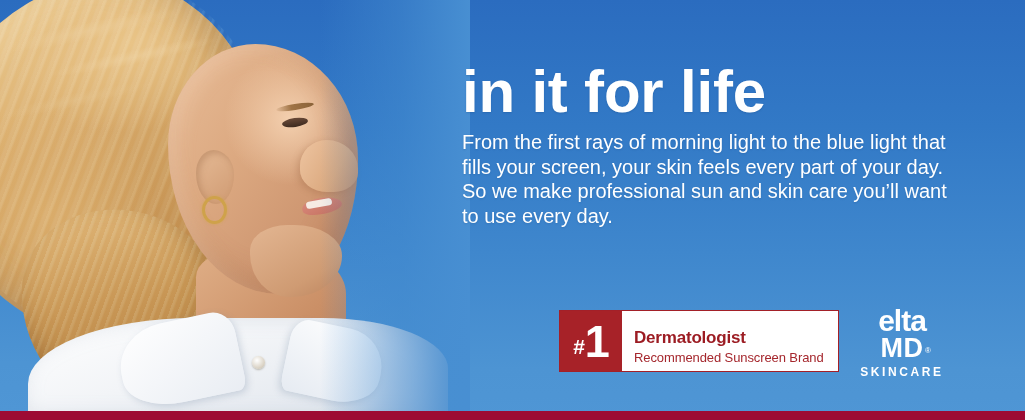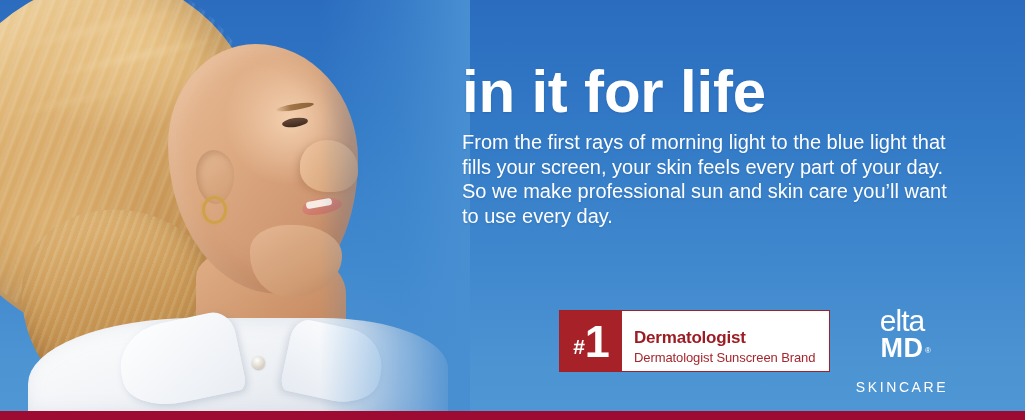--- a/index.html
+++ b/index.html
@@ -203,29 +203,29 @@
 
   
   .logo{
     position:absolute;left:855px;top:308px;width:94px;height:66px;
     display:flex;flex-direction:column;align-items:center;color:#ffffff;
   }
   .logo-swoosh{
     width:76px;height:17px;overflow:hidden;margin-bottom:-2px;
   }
   .logo-elta{
-    font-size:30px;line-height:30px;font-weight:400;letter-spacing:-1px;
+    font-size:30px;line-height:30px;font-weight:700;letter-spacing:-1px;
   }
   .logo-md{
     font-size:27px;line-height:27px;font-weight:bold;letter-spacing:.5px;
     position:relative;margin-top:-1px;
   }
   .logo-md .reg{font-size:8px;position:absolute;top:2px;right:-8px;font-weight:normal;}
   .logo-skincare{
-    font-size:14px;letter-spacing:2.6px;font-weight:normal;margin-top:17px;
+    font-size:12px;letter-spacing:2.6px;font-weight:bold;margin-top:3px;
   }
 
   
   .bottom-strip{
     position:absolute;left:0;bottom:0;width:1025px;height:9px;background:#9d0b33;
   }
 </style>
 </head>
 <body>
 
@@ -261,21 +261,21 @@
     <p class="body-copy">From the first rays of morning light to the blue light that fills your screen, your skin feels every part of your day. So we make professional sun and skin care you’ll want to use every day.</p>
   </div>
 
   <div class="badge">
     <div class="badge-rank">
       <span class="hash">#</span>
       <span class="num">1</span>
     </div>
     <div class="badge-text">
       <div class="badge-title">Dermatologist</div>
-      <div class="badge-sub">Dermatologist Sunscreen Brand</div>
+      <div class="badge-sub">Recommended Sunscreen Brand</div>
     </div>
   </div>
 
   <div class="logo">
     <div class="logo-swoosh">
       
     </div>
     <div class="logo-elta">elta</div>
     <div class="logo-md">
       <span>MD</span><span class="reg">®</span>

